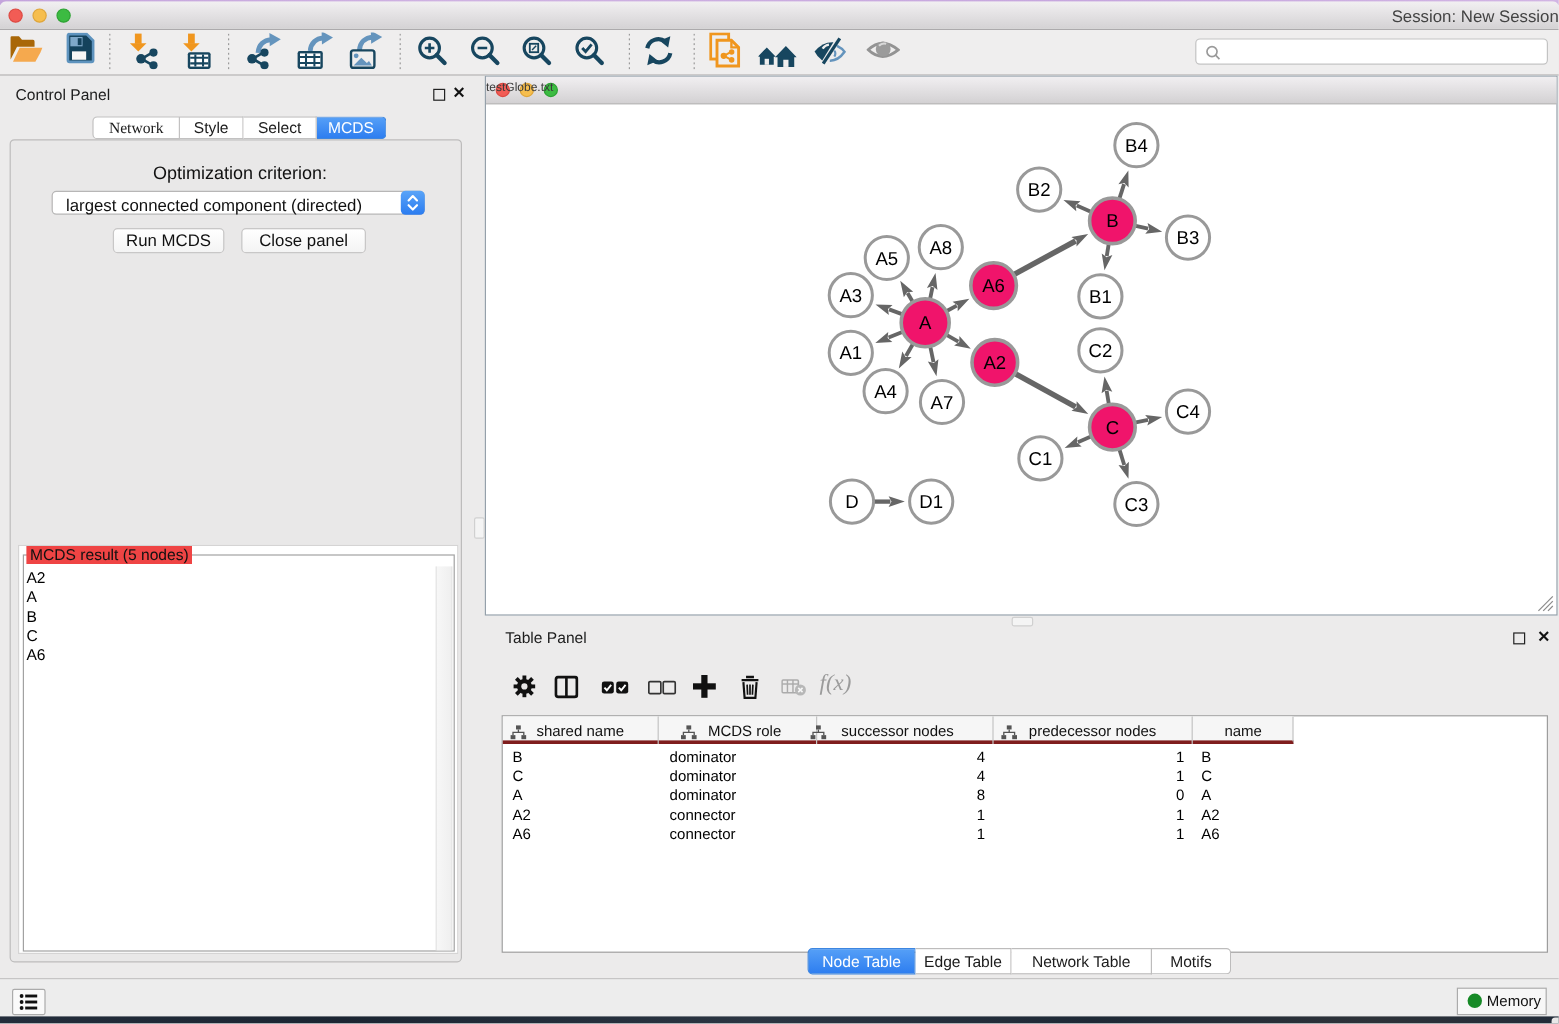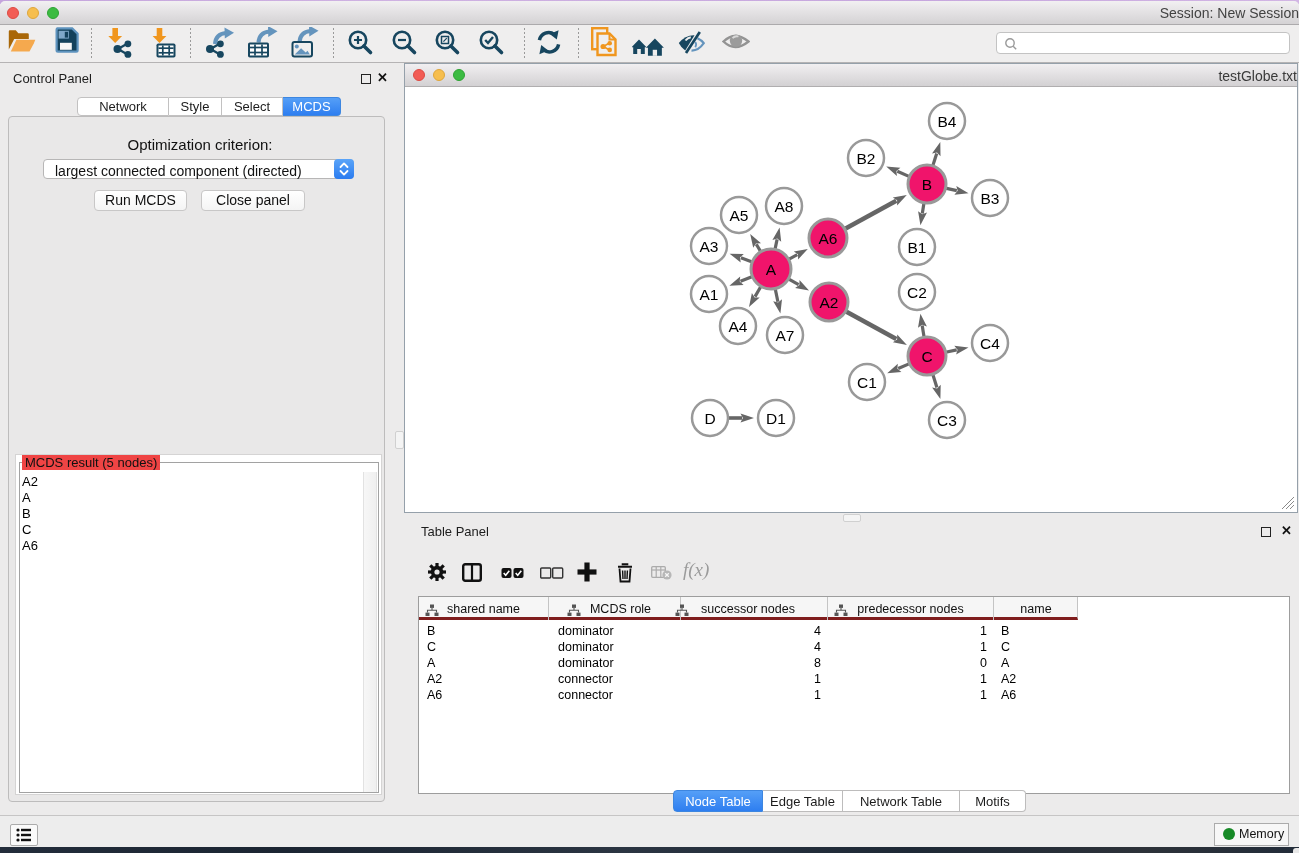--- a/index.html
+++ b/index.html
@@ -35,21 +35,21 @@
 #combo .stepper { position:absolute; right:-1px; top:-1px; width:20px; height:20px; border-radius:4px; background:linear-gradient(#5aa4f8,#2b7cf0); }
 .btn { position:absolute; height:21px; background:linear-gradient(#ffffff,#f4f4f4); border:1px solid #c8c7c7; border-radius:4px; font-size:14px; color:#111; text-align:center; line-height:19px; }
 #grp { position:absolute; left:15px; top:454px; width:367px; height:341px; background:#fff; border:1px solid #d5d4d4; }
 #grp .gborder { position:absolute; left:3px; top:7px; width:360px; height:331px; border:1px solid #a2a2a2; }
 #grp .gtitle { position:absolute; left:6px; top:0px; background:#ef4444; padding:0 3px; font-size:13px; color:#111; }
 #grp .scroll { position:absolute; left:347px; top:17px; width:14px; height:320px; background:linear-gradient(90deg,#f7f7f7,#efefef); border-left:1px solid #e2e2e2; border-right:1px solid #e2e2e2; }
 #grp .li { position:absolute; left:6px; font-size:13px; color:#000; }
 
 #netwin { position:absolute; left:404px; top:63px; width:894px; height:450px; background:#fff; border:1px solid #95a0aa; }
 #nw-title { position:absolute; left:0; top:0; width:892px; height:23px; background:linear-gradient(#f1eff1,#dcdadc 70%,#d3d1d3); border-bottom:1px solid #b0aeaf; }
-#nw-title .title { position:absolute; left:0; right:0; top:3.5px; text-align:right; font-size:14px; color:#3a3a3a; }
+#nw-title .title { position:absolute; left:0; right:0; top:3.5px; text-align:left; font-size:10px; color:#3a3a3a; }
 #graph { position:absolute; left:0; top:24px; }
 #grip { position:absolute; right:2px; bottom:2px; width:16px; height:16px; }
 
 #tp-title { position:absolute; left:421px; top:524px; font-size:13px; color:#1d1d1d; }
 #tp-toolbar { position:absolute; left:418px; top:551px; width:872px; height:41px; }
 #table { position:absolute; left:418px; top:596px; width:872px; height:198px; background:#fff; border:1px solid #9d9d9d; }
 #thead { position:absolute; left:0; top:0; width:659px; height:23px; background:#f6f6f6; border-bottom:3px solid #7f1d1d; border-right:1px solid #c4c4c4; }
 .th { position:absolute; top:0; height:23px; border-right:1px solid #c4c4c4; }
 .th:last-child { border-right:none; }
 .th .tx { position:absolute; left:0; right:0; top:5px; text-align:center; font-size:12.5px; color:#111; }
@@ -223,21 +223,21 @@
   </div>
 </div>
 
 <div id="cp-title">Control Panel</div>
 <div class="winbtns" style="left:361px; top:74px;">
   <div style="position:absolute;width:10px;height:10px;border:1.5px solid #222;"></div>
   <div style="position:absolute;left:16px;top:-4px;font-size:13px;font-weight:bold;color:#111;">✕</div>
 </div>
 <div id="cp-body"></div>
 <div id="tabs">
-  <div class="tab first" style="width:92px;">Network</div>
+  <div class="tab first" style="width:73px;font-family:Liberation Serif, serif;">Network</div>
   <div class="tab" style="width:53px;">Style</div>
   <div class="tab" style="width:61px;">Select</div>
   <div class="tab sel" style="width:58px;">MCDS</div>
 </div>
 <div id="opt-label">Optimization criterion:</div>
 <div id="combo">
   <div class="ctext">largest connected component (directed)</div>
   <div class="stepper">
     <svg width="20" height="20" viewBox="0 0 20 20">
       <path d="M6.5,8 L10,4.4 L13.5,8" fill="none" stroke="#fff" stroke-width="1.8" stroke-linecap="round" stroke-linejoin="round"></path>

